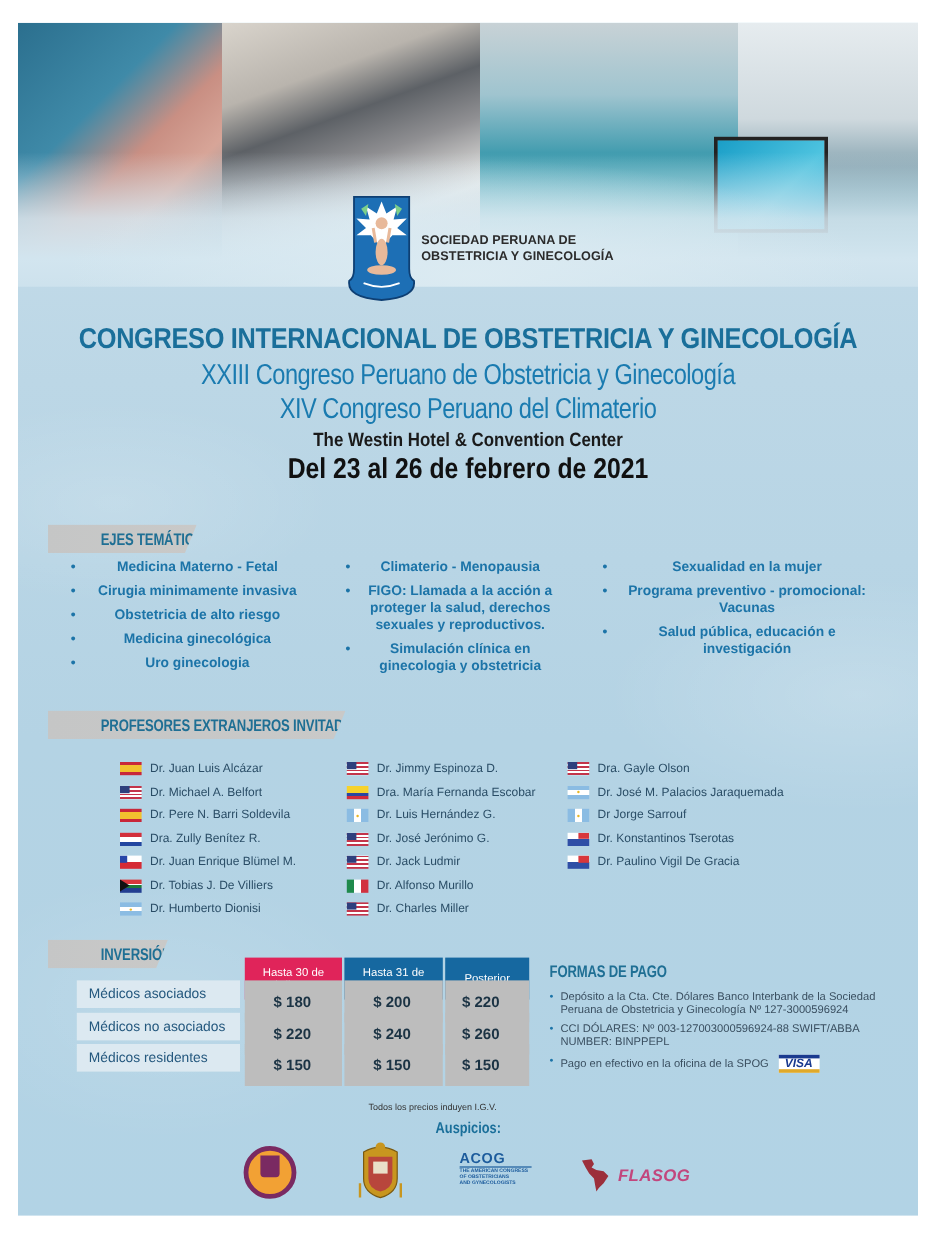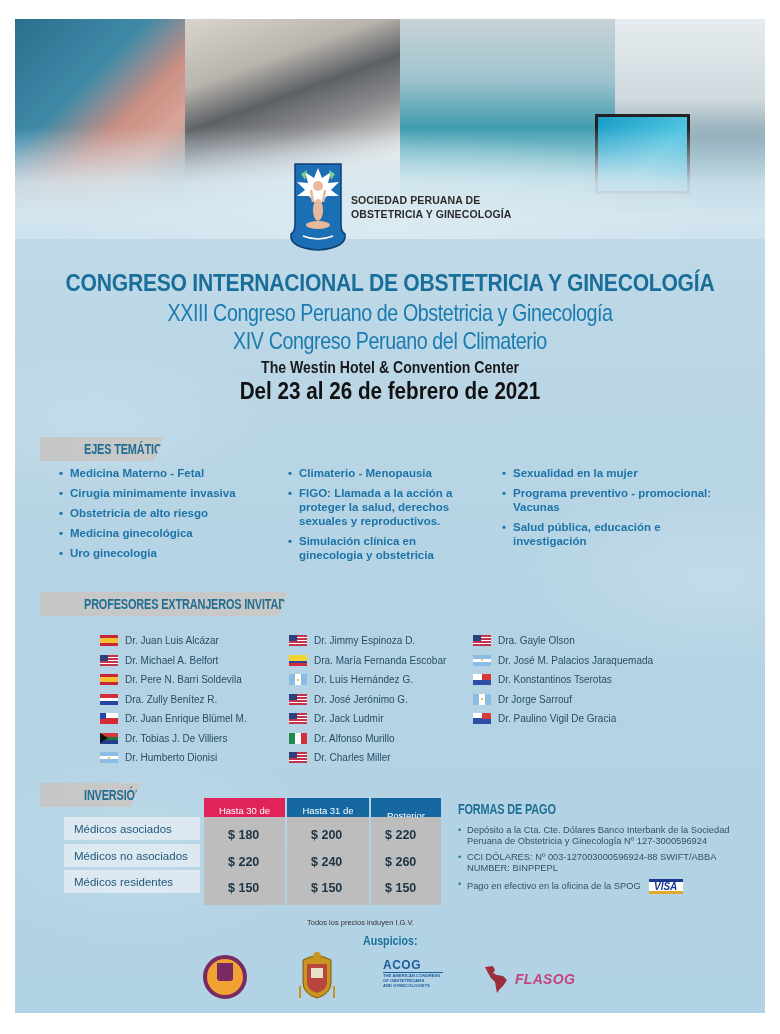--- a/index.html
+++ b/index.html
@@ -55,21 +55,21 @@
   .ribbon {
     position: absolute; height: 24px; display: flex; align-items: center; padding-left: 44px;
     background: linear-gradient(90deg, #c5c6c6, #c9c9c8);
     clip-path: polygon(0 0, 100% 0, calc(100% - 10px) 100%, 0 100%);
   }
   .ribbon span { font-weight: bold; color: #1f6f94; font-size: 14px; transform: scaleX(0.78); transform-origin: left; white-space: nowrap; letter-spacing: -0.2px; }
 
   
   .ejes { position: absolute; top: 447px; }
   .ejes ul { list-style: none; }
-  .ejes li { font-size: 11.5px; font-weight: bold; color: #1c74a8; line-height: 14px; margin-bottom: 6px; padding-left: 11px; position: relative; }
+  .ejes li { font-size: 11.5px; font-weight: bold; color: #1c74a8; line-height: 14px; margin-bottom: 6px; padding-left: 11px; position: relative; text-align: center; }
   .ejes li::before { content: "•"; position: absolute; left: 0; top: 0; color: #1c74a8; }
 
   
   .profs { position: absolute; top: 612px; }
   .prof { display: flex; align-items: center; height: 19.5px; font-size: 10px; color: #2a4d66; white-space: nowrap; }
   .flag { width: 18px; height: 11px; margin-right: 7px; position: relative; flex: none; overflow: hidden; }
   .flag-es { background: linear-gradient(180deg, #c8273a 0 25%, #f2c12e 25% 75%, #c8273a 75%); }
   .flag-us { background: repeating-linear-gradient(180deg, #c3344a 0 1.57px, #ffffff 1.57px 3.14px); }
   .flag-us::before { content: ""; position: absolute; left: 0; top: 0; width: 8px; height: 6px; background: #2e3f7d; }
   .flag-py { background: linear-gradient(180deg, #d32f3b 0 33%, #ffffff 33% 66%, #2346a0 66%); }
@@ -248,26 +248,26 @@
   <div class="profs" style="left:458px;">
     <div class="prof">
         <span class="flag flag-us"></span>
         <span>Dra. Gayle Olson</span>
       </div>
     <div class="prof">
         <span class="flag flag-ar"></span>
         <span>Dr. José M. Palacios Jaraquemada</span>
       </div>
     <div class="prof">
+        <span class="flag flag-arv"></span>
+        <span>Dr Jorge Sarrouf</span>
+      </div>
+    <div class="prof">
         <span class="flag flag-pa"></span>
         <span>Dr. Konstantinos Tserotas</span>
-      </div>
-    <div class="prof">
-        <span class="flag flag-arv"></span>
-        <span>Dr Jorge Sarrouf</span>
       </div>
     <div class="prof">
         <span class="flag flag-pa"></span>
         <span>Dr. Paulino Vigil De Gracia</span>
       </div>
   </div>
 
   <div class="ribbon" style="left:25px; top:764px; width:100px;">
     <span>INVERSIÓN</span>
   </div>

